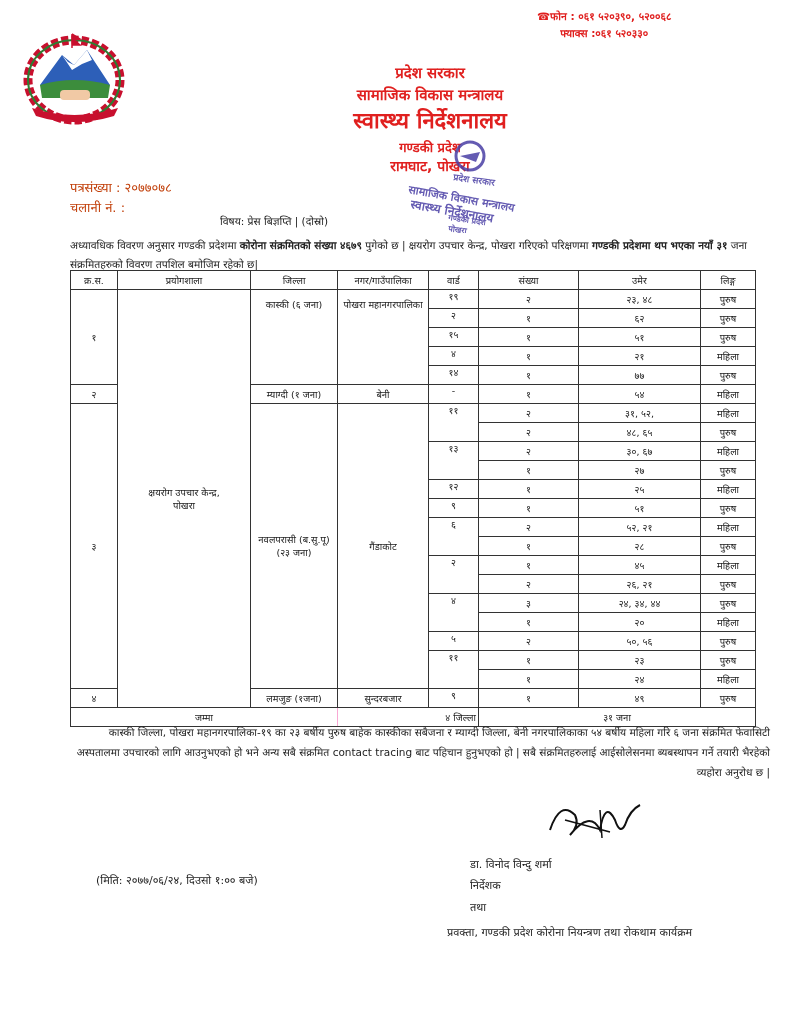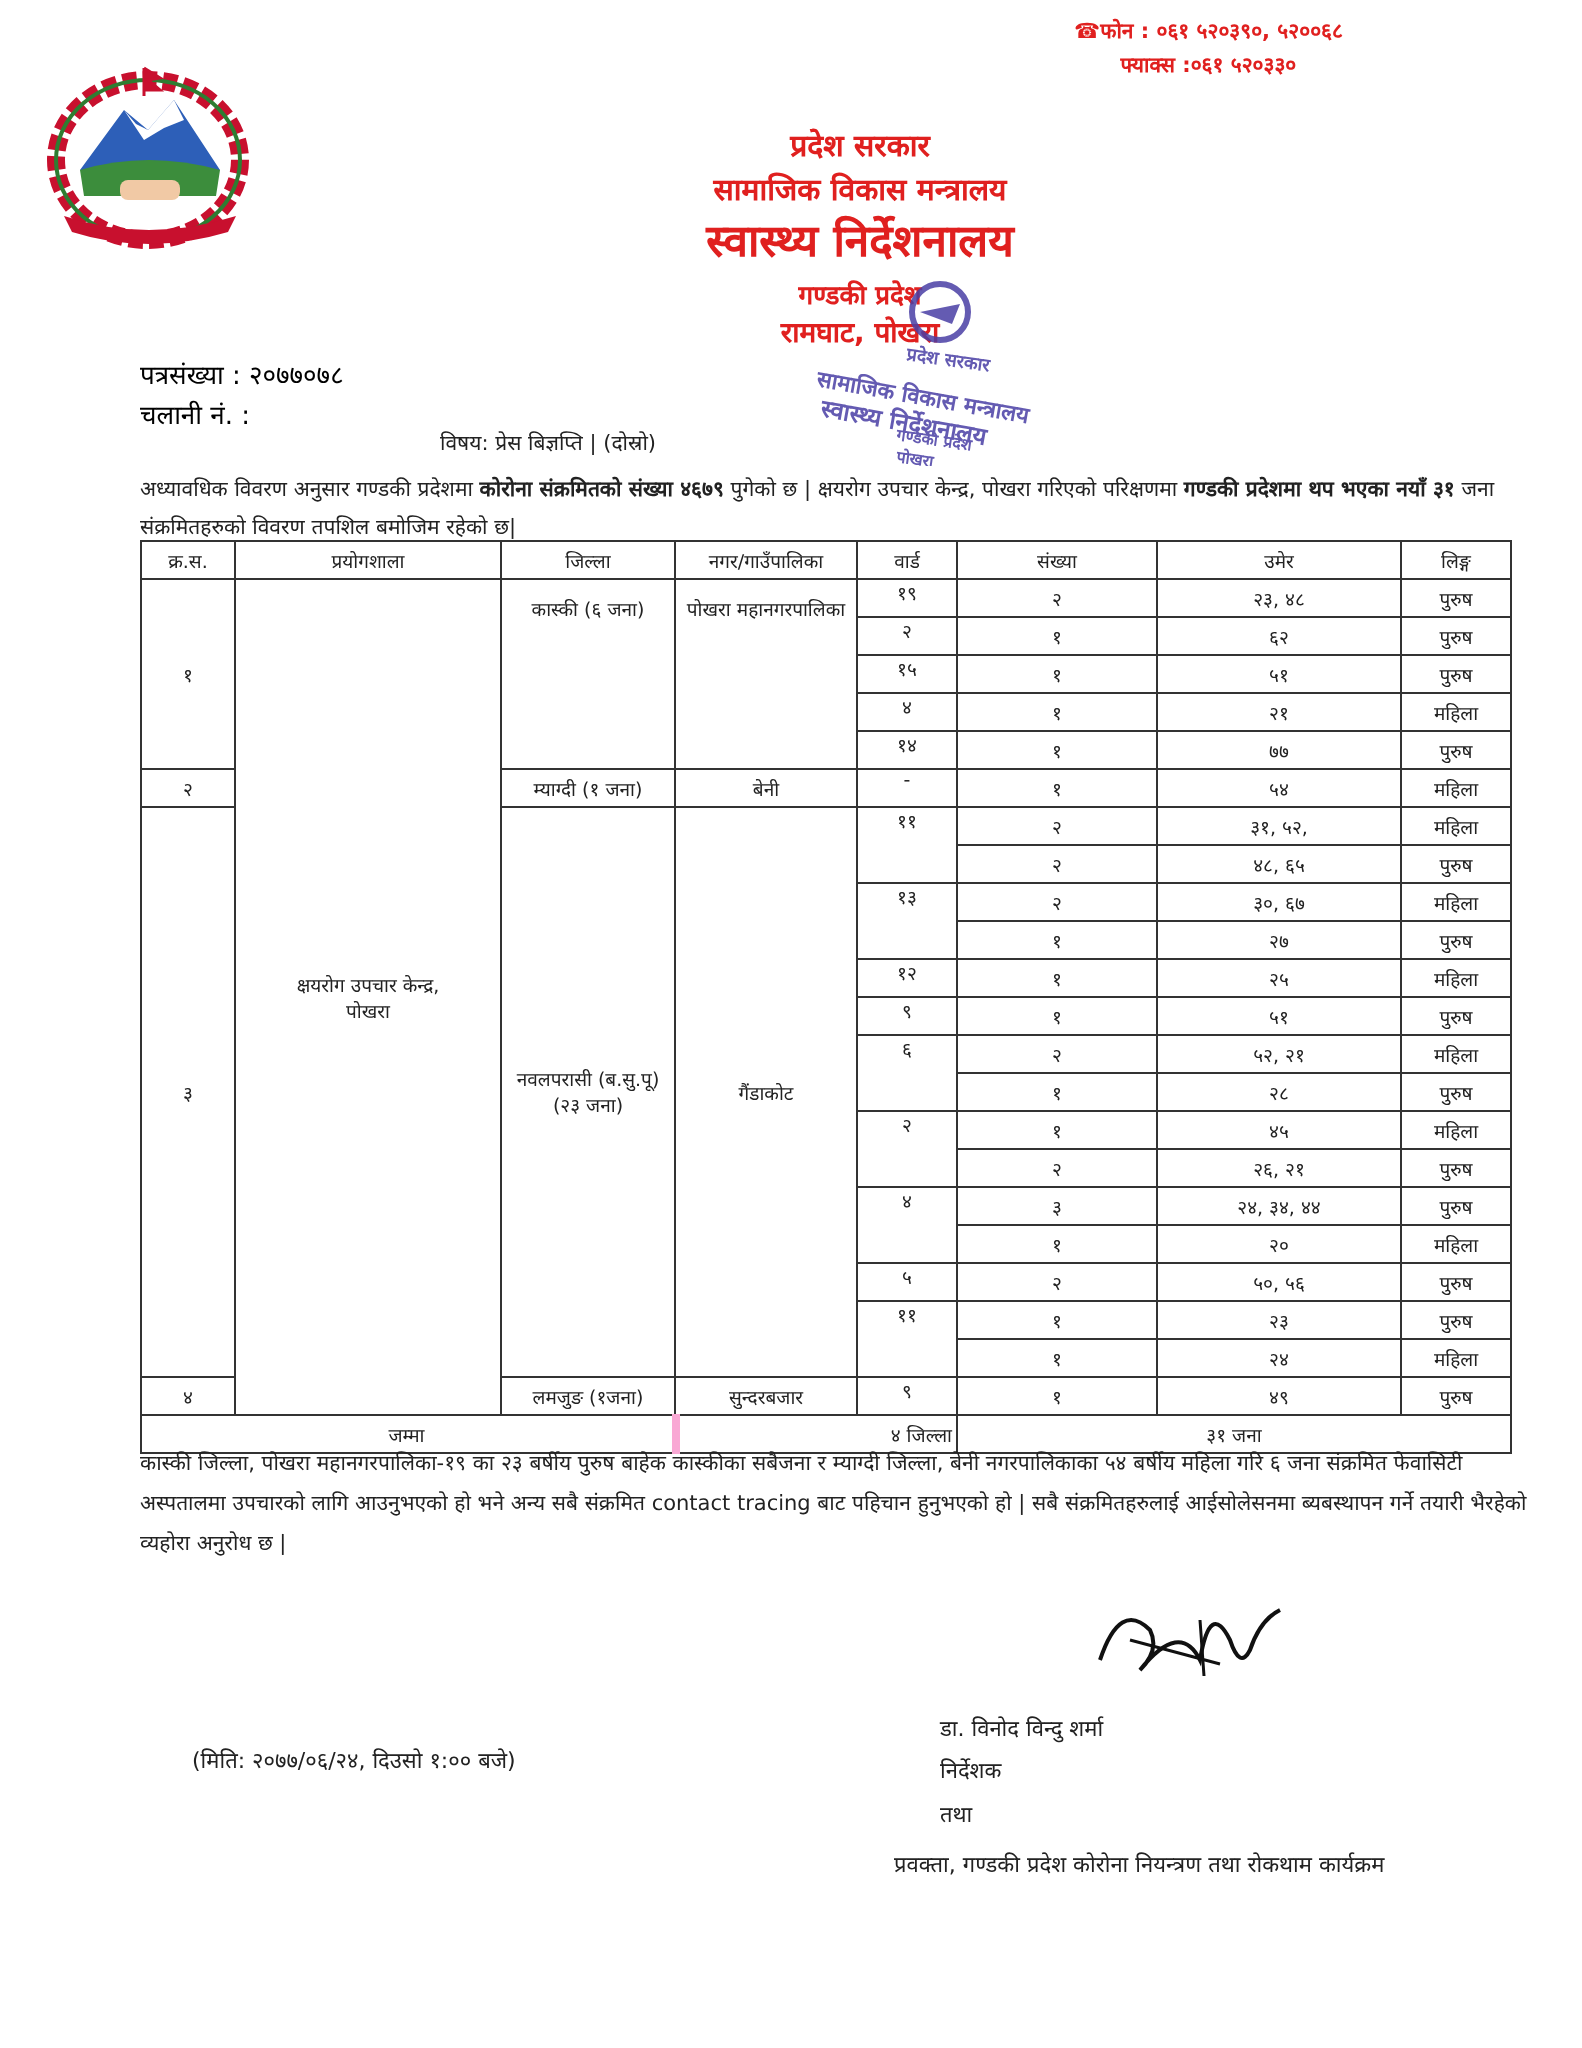--- a/index.html
+++ b/index.html
@@ -8,28 +8,28 @@
   .abs { position:absolute; }
   .contact { left:537px; top:8px; font-size:10.5px; line-height:17px; color:#e0201f; font-weight:bold;text-align:center; }
   .emblem { left:22px; top:30px; width:105px; height:95px; }
   .hdr { left:300px; width:260px; text-align:center; color:#e0201f; font-weight:bold; }
   .hdr1 { top:62px; font-size:15px; }
   .hdr2 { top:84px; font-size:15px; }
   .hdr3 { top:104px; font-size:22px; }
   .hdr4 { top:138px; font-size:13px; }
   .hdr5 { top:156px; font-size:14px; }
   .stamp { left:388px; top:138px; width:150px; height:95px; }
-  .ref { left:70px; font-size:13px; color:#000000; }
+  .ref { left:70px; font-size:13px; color:#c2410c; }
   .subject { left:220px; top:214px; font-size:10.5px; }
   .intro { left:70px; top:236px; width:690px; font-size:10.5px; line-height:19px; }
   table.tbl { position:absolute; left:70px; top:270px; border-collapse:collapse;
               font-size:9.5px;padding-left:48px; }
   table.tbl td, table.tbl th { border:1px solid #333; text-align:center; height:18px;
               padding:0 2px; font-weight:normal; }
-  .note { left:70px; top:722px; width:700px; font-size:10.5px; line-height:20px; }
+  .note { left:70px; top:722px; width:700px; font-size:10.5px; line-height:20px;text-align:right; }
   .sig { left:540px; top:790px; width:110px; height:55px; }
   .signer { left:470px; width:260px; text-align:left; font-size:11px; }
   .date { left:80px; top:872px; font-size:11px;margin-left:16px; }
   .spokes { left:447px; top:924px; font-size:11px; }
 </style>
 </head>
 <body>
 
 <div class="abs contact">
   <div><span>☎</span><span>फोन : ०६१ ५२०३९०, ५२००६८</span></div>
@@ -233,21 +233,21 @@
         <td style="vertical-align: middle;">लमजुङ (१जना)</td>
         <td style="vertical-align: middle;">सुन्दरबजार</td>
         <td style="vertical-align: top;">९</td>
         <td>१</td>
         <td>४९</td>
         <td>पुरुष</td>
       </tr>
     </tbody>
   <tfoot>
     <tr>
-      <td colspan="3" style="border-right:4px solid #f9a8d4;">जम्मा</td>
+      <td colspan="3" style="border-right:1px solid #f9a8d4;">जम्मा</td>
       <td colspan="2" style="text-align:right;padding-left:20px;">४ जिल्ला</td>
       <td colspan="3">३१ जना</td>
     </tr>
   </tfoot>
 </table>
 
 <div class="abs note">कास्की जिल्ला, पोखरा महानगरपालिका-१९ का २३ बर्षीय पुरुष बाहेक कास्कीका सबैजना र म्याग्दी जिल्ला, बेनी नगरपालिकाका ५४ बर्षीय महिला गरि ६ जना संक्रमित फेवासिटी अस्पतालमा उपचारको लागि आउनुभएको हो भने अन्य सबै संक्रमित contact tracing बाट पहिचान हुनुभएको हो | सबै संक्रमितहरुलाई आईसोलेसनमा ब्यबस्थापन गर्ने तयारी भैरहेको व्यहोरा अनुरोध छ |</div>
 
 <svg class="abs sig" viewBox="0 0 110 55">
   <path d="M10 40 Q20 10 35 25 Q40 35 30 45 Q50 20 60 40 Q65 10 75 30 Q80 45 85 35 Q90 20 100 15" fill="none" stroke="#111" stroke-width="2"></path>

